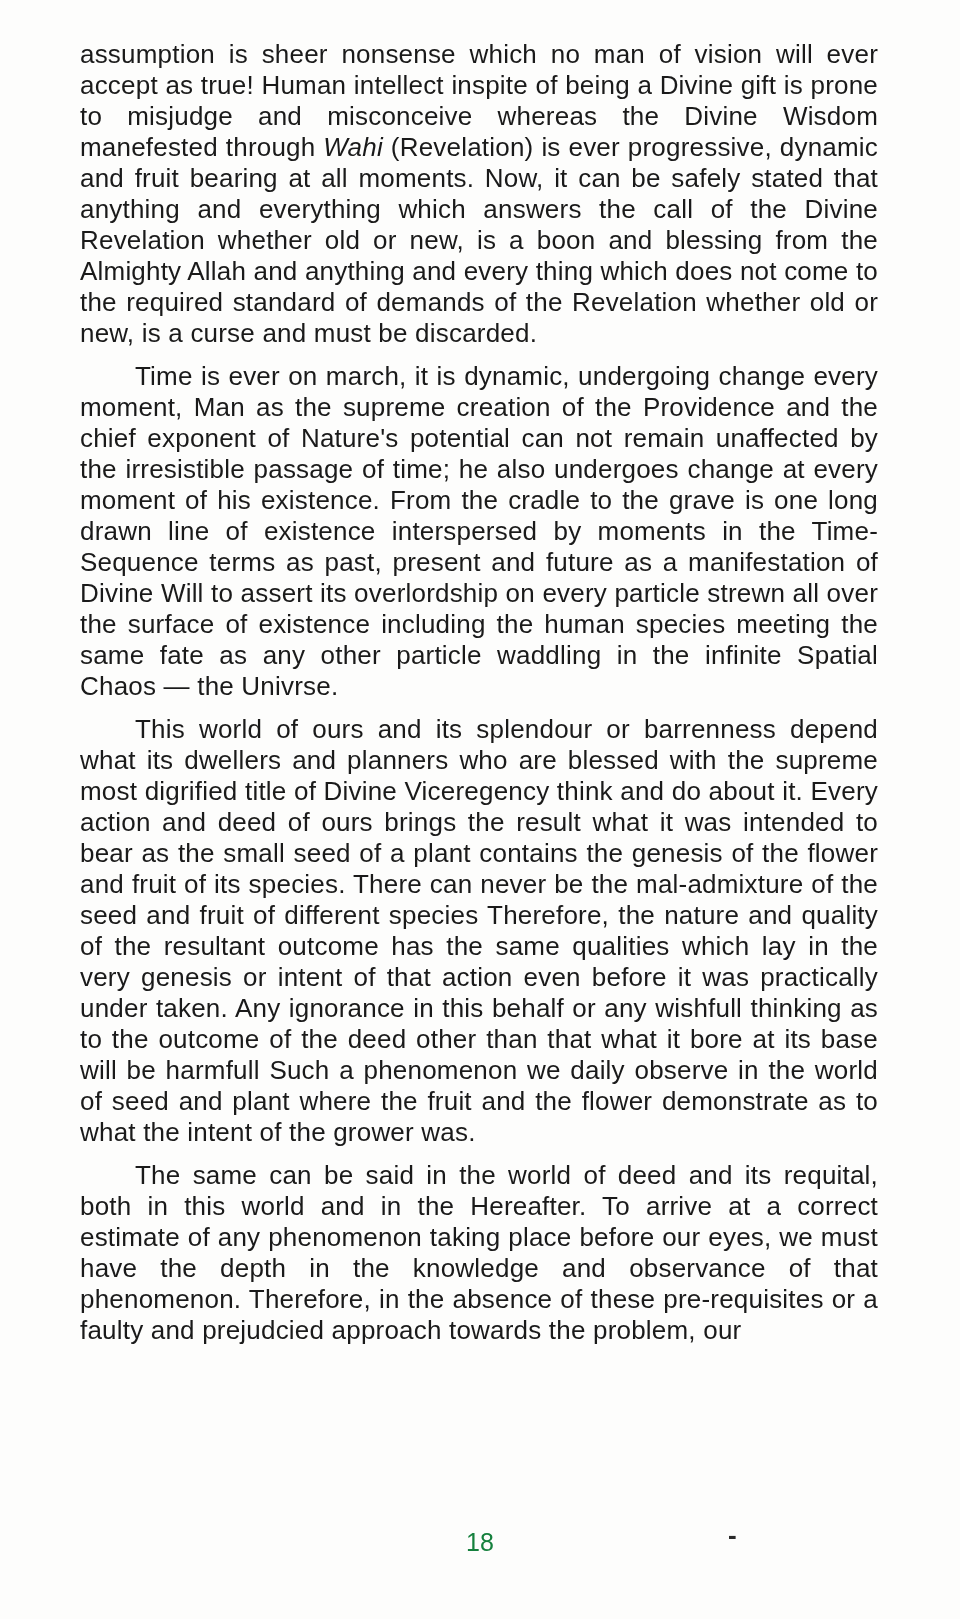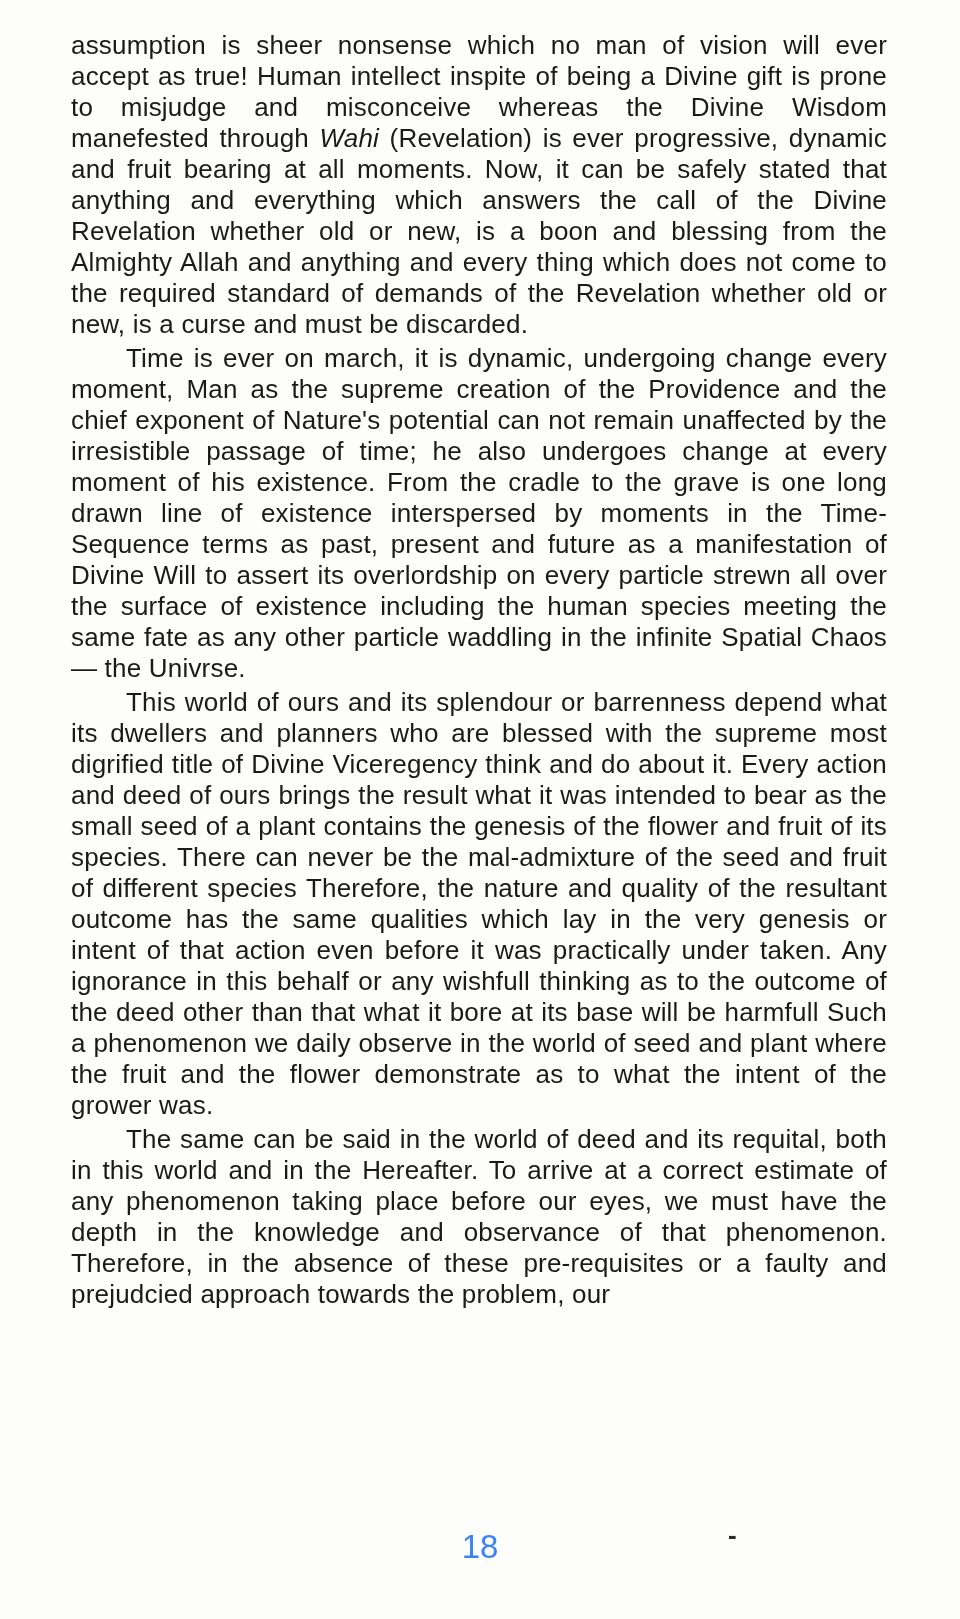--- a/index.html
+++ b/index.html
@@ -19,40 +19,40 @@
     color: #1a1a1a;
     overflow: hidden;
   }
   .text-block {
     position: absolute;
     top: 27px;
     left: 68px;
     width: 822px;
   }
   .text-block p {
-    margin: 3px;
+    margin: 12px;
     font-size: 26px;
     line-height: 31px;
     text-align: justify;
     letter-spacing: 0.2px;
   }
   .text-block p.indent {
     text-indent: 55px;
   }
   .text-block em {
     font-style: italic;
   }
   .page-number {
     position: absolute;
     top: 1528px;
     left: 0;
     width: 100%;
     text-align: center;
-    font-size: 33px;
-    color: #3b82f6;
+    font-size: 25px;
+    color: #15803d;
   }
   .scan-dash {
     position: absolute;
     top: 1520px;
     left: 728px;
     font-size: 26px;
     font-weight: bold;
     color: #2a2a2a;
   }
 </style>

